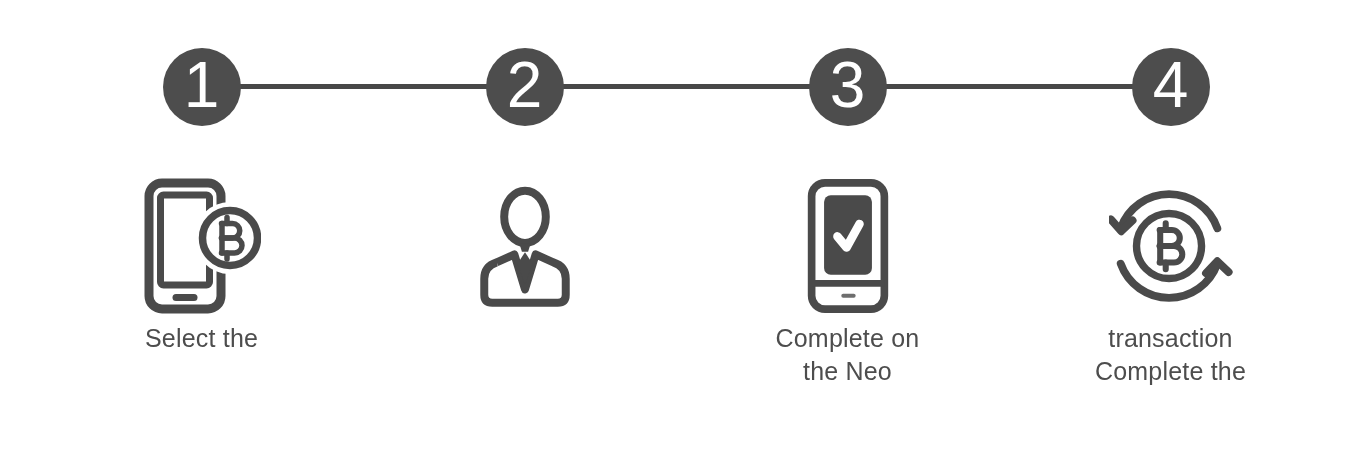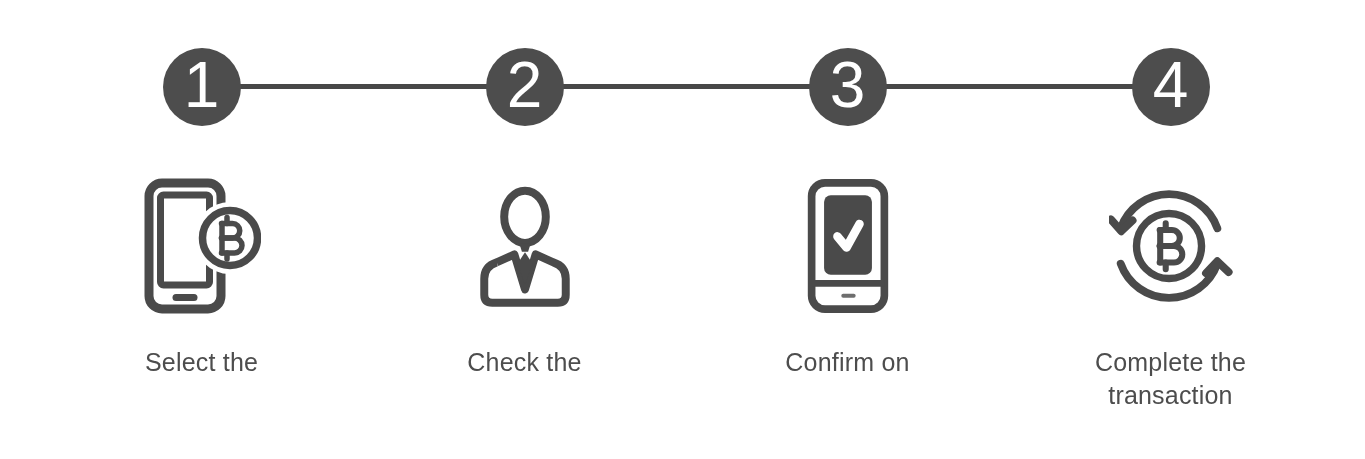--- a/index.html
+++ b/index.html
@@ -49,21 +49,21 @@
   }
   .icon-area{
     height:140px;
     margin-top:50px;
     display:flex;align-items:center;justify-content:center;
   }
   .icon-area svg{display:block;}
   .stroke{stroke:var(--accent);fill:none;}
   .fillacc{fill:var(--accent);}
   .label{
-    margin-top:30px;
+    margin-top:6px;
     text-align:center;
     color:var(--text);
     font-size:25px;
     line-height:33px;
     letter-spacing:.2px;
   }
 </style>
 </head>
 <body>
 
@@ -103,39 +103,39 @@
       </div>
       <div class="icon-area">
         <svg width="104" height="124" viewBox="0 0 104 140">
           <ellipse class="stroke" cx="52" cy="37" rx="23.5" ry="29.5" stroke-width="9"></ellipse>
           <path class="stroke" stroke-width="9" stroke-linejoin="round" d="M20,88.5 L40,79.5 L52,119 L64,79.5 L84,88.5 Q98,93 98,107 V125 Q98,134 89,134 H15 Q6,134 6,125 V107 Q6,93 20,88.5"></path>
           <path class="fillacc" d="M45.5,67 H58.5 L55.5,76.5 H48.5 Z"></path>
           <path class="fillacc" d="M52,77 L43.5,90 L52,114 L60.5,90 Z"></path>
         </svg>
       </div>
       <div class="label">
-        <div>Check the</div>
       </div>
     </div>
 
     <div class="step">
       <div class="circle">
         <span>3</span>
       </div>
       <div class="icon-area">
         <svg width="104" height="134" viewBox="0 0 104 140">
           <rect class="stroke" x="14" y="4" width="76" height="132" rx="14" stroke-width="8"></rect>
           <rect class="fillacc" x="27" y="17" width="50" height="83" rx="7"></rect>
           <path d="M41,60 L50.5,71.5 L64,47" fill="none" stroke="#ffffff" stroke-width="9" stroke-linecap="round" stroke-linejoin="round"></path>
           <line x1="14" y1="109" x2="90" y2="109" stroke="var(--accent)" stroke-width="7"></line>
           <rect class="fillacc" x="45" y="120" width="15" height="4" rx="2" opacity="0.8"></rect>
         </svg>
       </div>
       <div class="label">
-        <div>Confirm on</div>
+        <div>Complete on</div>
+        <div>the Neo</div>
       </div>
     </div>
 
     <div class="step">
       <div class="circle">
         <span>4</span>
       </div>
       <div class="icon-area">
         <svg width="124" height="138" viewBox="0 0 124 140">
           <circle class="stroke" cx="60" cy="70" r="33" stroke-width="7.5"></circle>
@@ -145,19 +145,19 @@
             <path d="M-8.5,0 H4.5 A7.5,7.5 0 0 1 4.5,15 H-8.5"></path>
             <path d="M-3,-20.5 V-14.5 M-3,15 V21"></path>
           </g>
           <path class="stroke" stroke-width="8" stroke-linecap="round" d="M109,52 A52,52 0 0 0 11,52"></path>
           <path class="stroke" stroke-width="8" stroke-linecap="round" stroke-linejoin="round" d="M1,43 L11.5,55 L23,44"></path>
           <path class="stroke" stroke-width="8" stroke-linecap="round" d="M11,88 A52,52 0 0 0 109,88"></path>
           <path class="stroke" stroke-width="8" stroke-linecap="round" stroke-linejoin="round" d="M97.5,97.5 L109,85.5 L120.5,96.5"></path>
         </svg>
       </div>
       <div class="label">
+        <div>transaction</div>
         <div>Complete the</div>
-        <div>transaction</div>
       </div>
     </div>
 
   </div>
 </div>
 
 </body></html>

